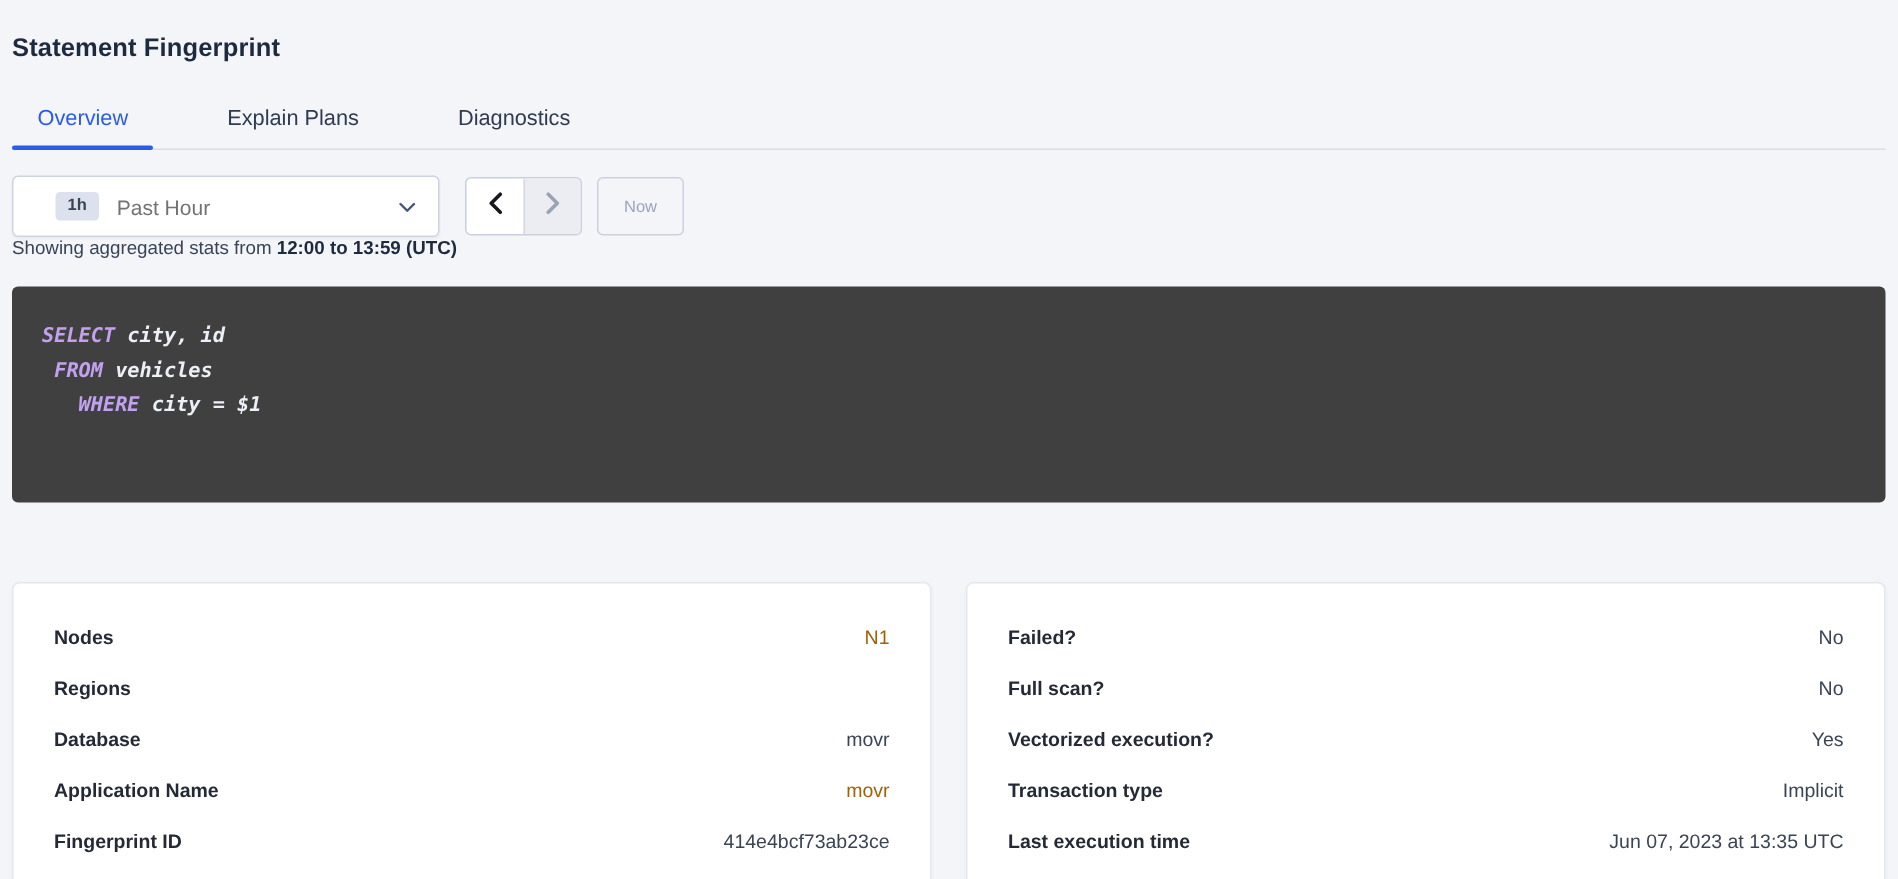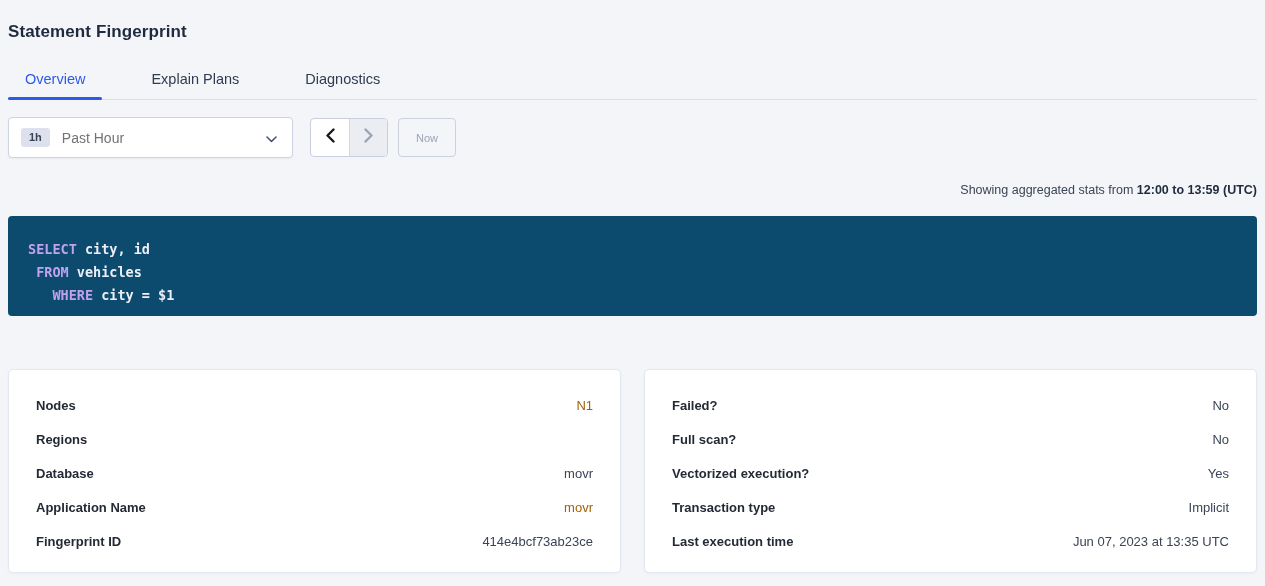--- a/index.html
+++ b/index.html
@@ -65,20 +65,21 @@
     box-shadow: 0 1px 2px rgba(30,42,61,0.05);
   }
   .interval-badge {
     background: #DCE1ED;
     color: #394455;
     font-size: 11px;
     font-weight: 700;
     border-radius: 3px;
     padding: 4px 8px;
     line-height: 1;
+    margin-left: 16px;
   }
   .dd-label {
     margin-left: 12px;
     font-size: 14px;
     color: #737373;
     flex: 1;
   }
   .arrow-group {
     display: flex;
     height: 39px;
@@ -109,34 +110,33 @@
     background: transparent;
     color: #9AA4B5;
     font-size: 11px;
     display: flex;
     align-items: center;
     cursor: default;
   }
 
   
   .stats-line {
-    margin-top: 25px;
     font-size: 12.5px;
     color: #394455;
-    text-align: right;
   }
   .stats-line b { color: #1E2A3D; font-weight: 700; }
 
   
   .sql-box {
     margin-top: 19px;
-    height: 100px;
-    background: #0c4a6e;
+    height: 144px;
+    background: #404040;
     border-radius: 4px;
     padding: 22px 20px;
+    font-style: italic;
   }
   .sql-line {
     font-family: "DejaVu Sans Mono", "Liberation Mono", monospace;
     font-size: 13.5px;
     font-weight: 700;
     line-height: 23px;
     color: #EDEFF7;
     white-space: pre;
   }
   .sql-line .kw { color: #C2A2EF; }

